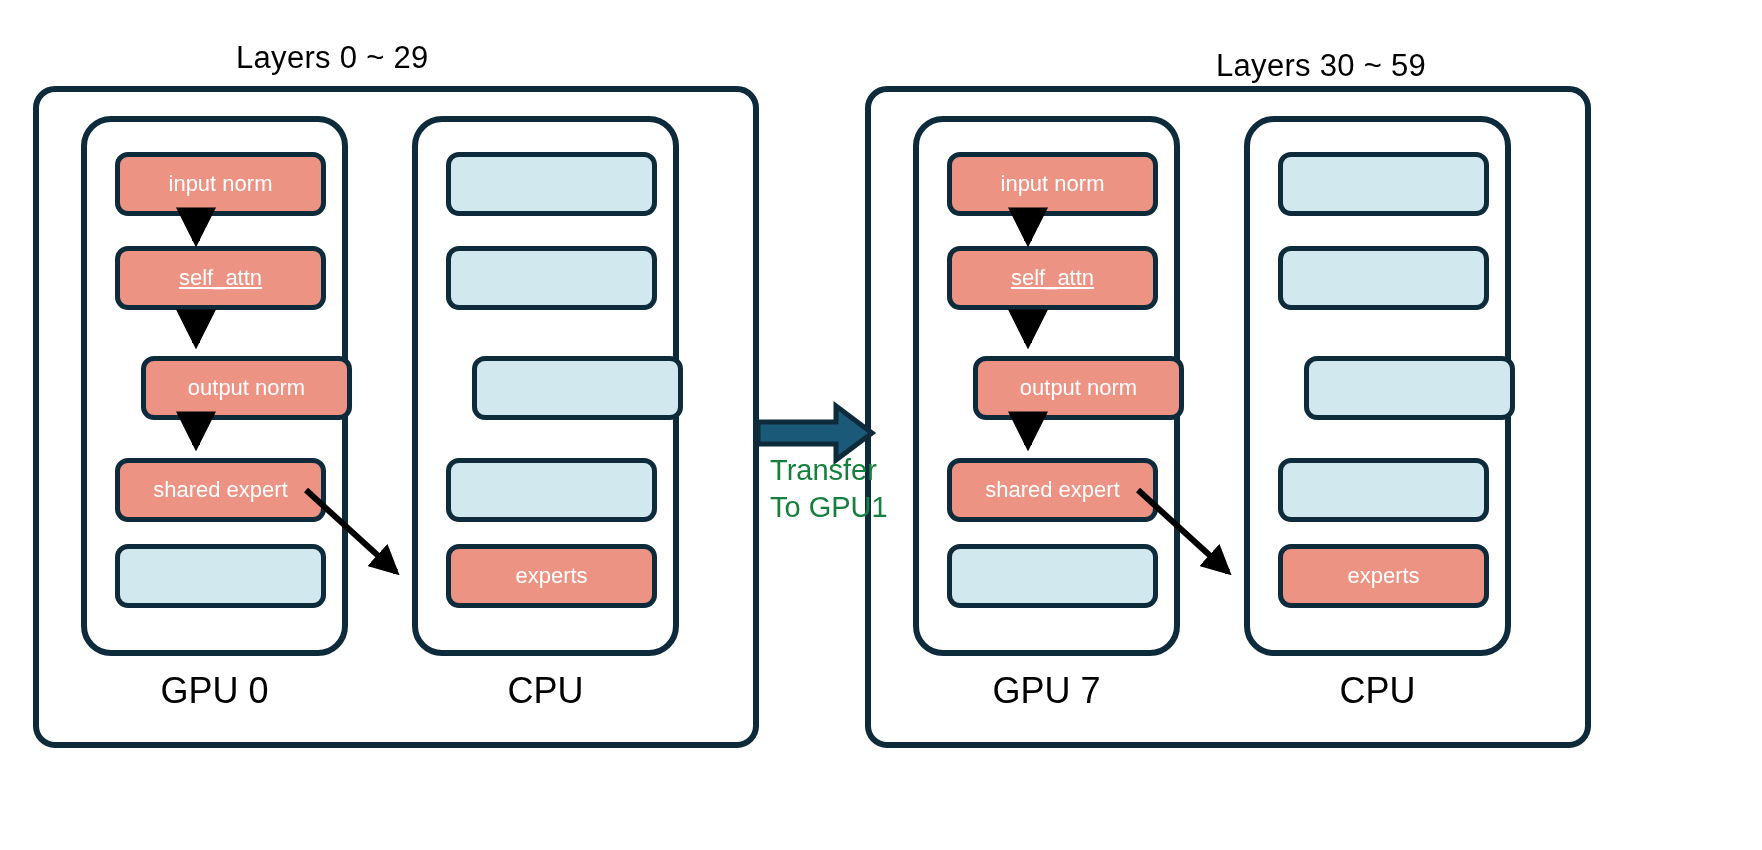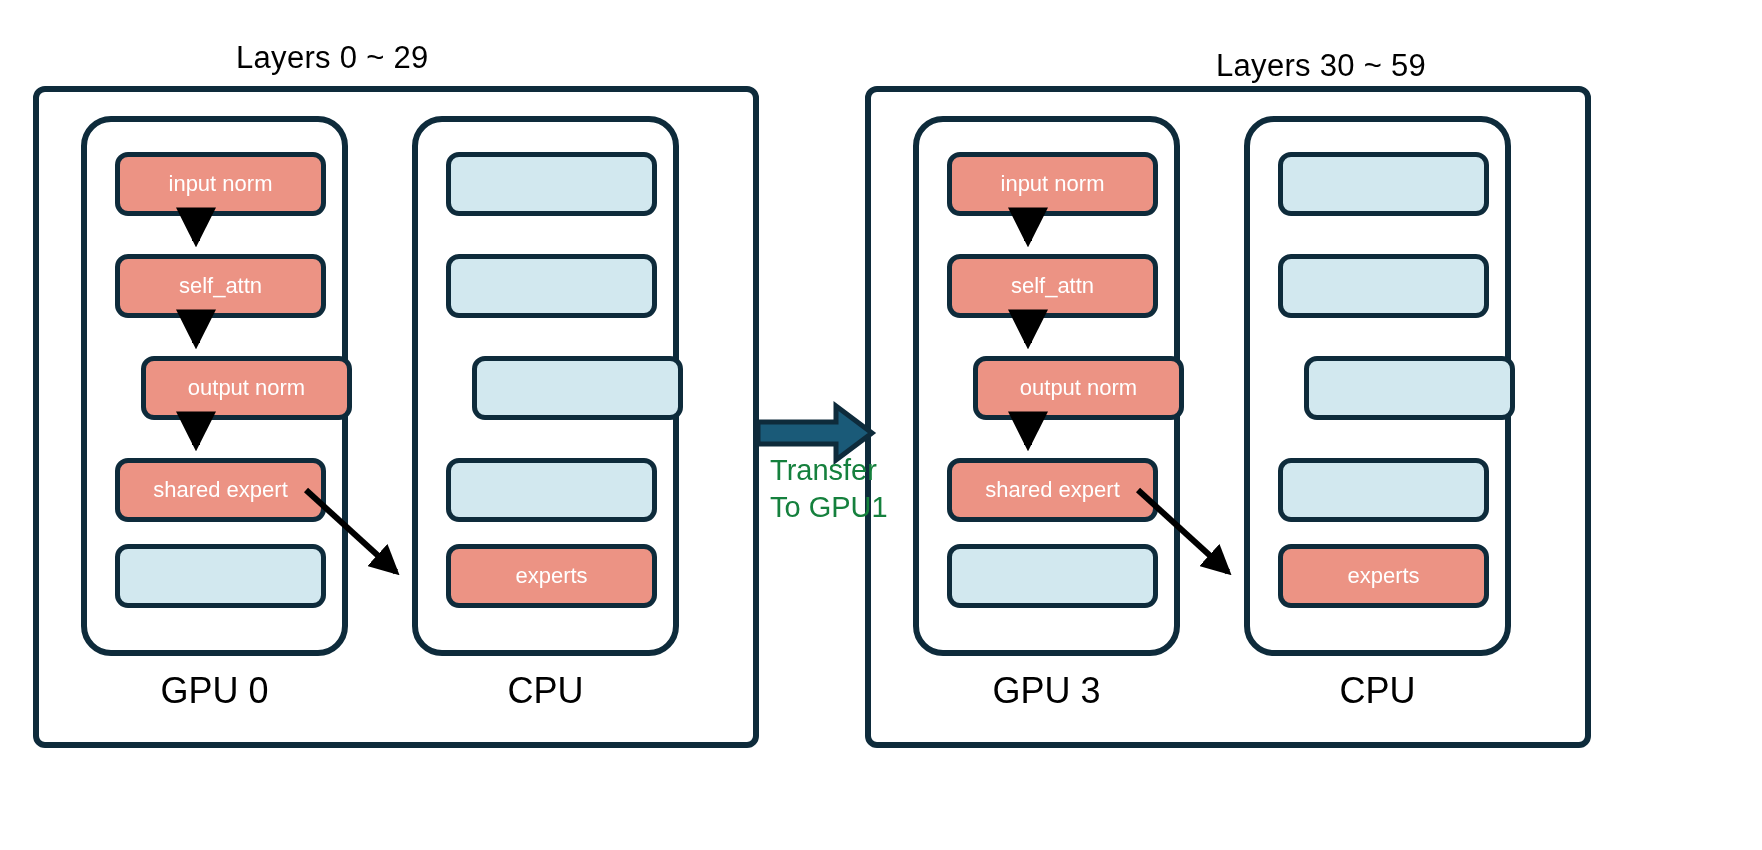--- a/index.html
+++ b/index.html
@@ -29,21 +29,21 @@
     letter-spacing: 0.3px;
   }
   #title-left  { left: 236px; top: 40px; }
   #title-right { left: 1216px; top: 40px; margin-top: 8px; }
 
   
   .device-group {
     position: absolute;
     box-sizing: border-box;
     border: 6px solid #0e2b3b;
-    border-radius: 12px;
+    border-radius: 22px;
     background: #ffffff;
     top: 86px;
     height: 662px;
   }
   #group-left  { left: 33px;  width: 726px; }
   #group-right { left: 865px; width: 726px; }
 
   
   .column {
     position: absolute;
@@ -79,21 +79,21 @@
     justify-content: center;
     color: #ffffff;
     font-size: 22px;
     font-family: "Liberation Sans", sans-serif;
     white-space: nowrap;
   }
   .module.salmon { background: #ec9384; }
   .module.blue   { background: #d2e8ef; }
 
   .module.slot0 { top: 10px;  }
-  .module.slot1 { top: 112px; }
+  .module.slot1 { top: 104px; text-decoration: underline; }
   .module.slot2 { top: 214px; margin-left: 26px; }
   .module.slot3 { top: 316px; }
   .module.slot4 { top: 402px; }
 
   
   .device-label {
     position: absolute;
     font-size: 36px;
     color: #000000;
     font-family: "Liberation Sans", sans-serif;
@@ -178,21 +178,21 @@
     <div class="column cpu-col">
       <div class="col-inner">
         <div class="module blue slot0"></div>
         <div class="module blue slot1"></div>
         <div class="module blue slot2"></div>
         <div class="module blue slot3"></div>
         <div class="module salmon slot4">experts</div>
       </div>
     </div>
 
-    <div class="device-label gpu-lab">GPU 3</div>
+    <div class="device-label gpu-lab">GPU 7</div>
     <div class="device-label cpu-lab">CPU</div>
   </div>
 
   <svg id="arrow-layer" viewBox="0 0 1762 850">
     <defs>
       <marker id="arrowhead-black" markerWidth="5" markerHeight="5" refX="4.2" refY="2.5" orient="auto" markerUnits="strokeWidth">
         <path d="M0,0 L5,2.5 L0,5 z" fill="#000000"></path>
       </marker>
     </defs>
 

